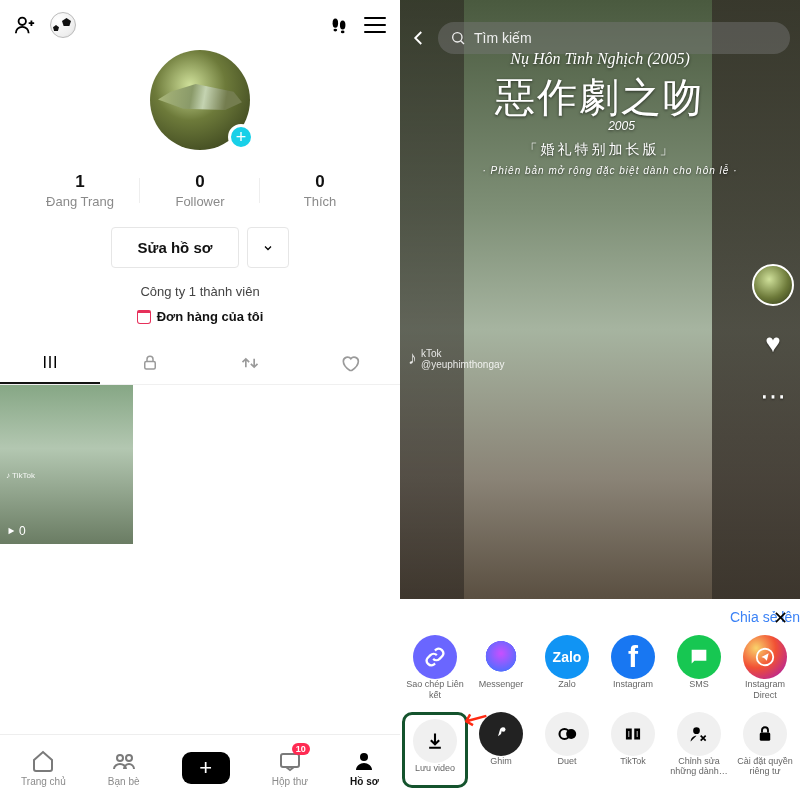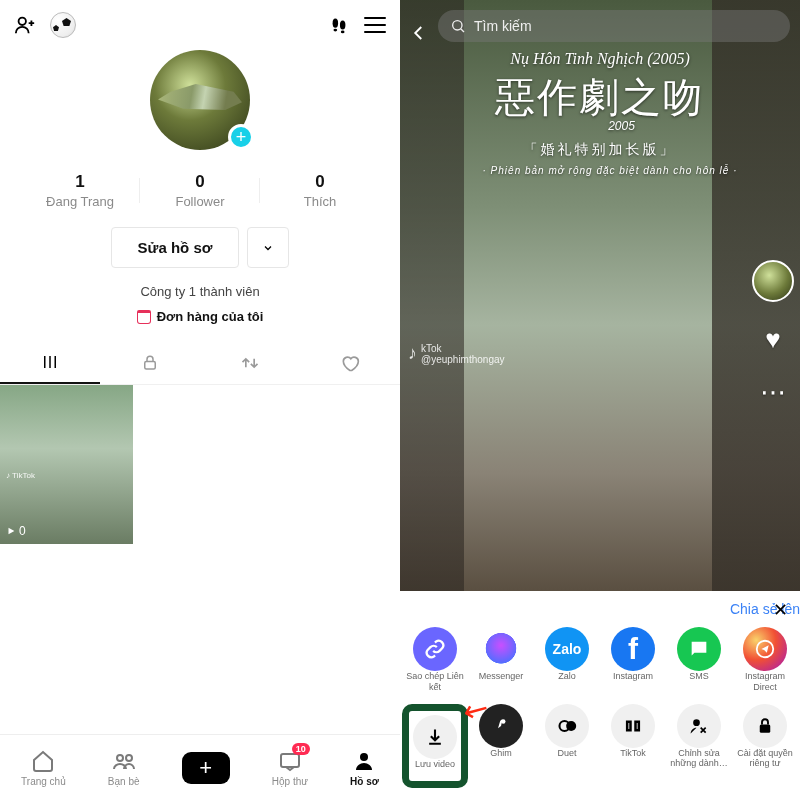--- a/index.html
+++ b/index.html
@@ -50,21 +50,21 @@
   .nav-create::after{content:"";position:absolute;right:-5px;top:0;bottom:0;width:10px;background:#f5164a;border-radius:0 9px 9px 0;z-index:-1;}
   .badge{position:absolute;top:-6px;right:-8px;background:#ff2b53;color:#fff;border-radius:8px;font-size:9px;padding:1px 4px;font-weight:700;}
   .nav-item .ic{width:24px;height:24px;display:flex;align-items:center;justify-content:center;position:relative;}
 
   
   .video-area{flex:1;position:relative;background: linear-gradient(180deg,#4a5a3f 0%,#7e8f76 35%,#a6b4a0 55%,#8a8376 80%,#5a4f41 100%);}
   .video-area .trees{position:absolute;inset:0;background:
      linear-gradient(90deg, rgba(40,35,30,.55) 0 16%, transparent 16%),
      linear-gradient(90deg, transparent 78%, rgba(50,45,38,.75) 78%);
   }
-  .r-top{position:absolute;top:10px;left:10px;right:10px;display:flex;align-items:flex-end;gap:10px;}
+  .r-top{position:absolute;top:22px;left:10px;right:10px;display:flex;align-items:center;gap:10px;}
   .back{color:#fff;font-size:20px;}
   .search-bar{flex:1;height:32px;border-radius:16px;background:rgba(120,120,120,.45);display:flex;align-items:center;gap:8px;padding:0 12px;color:#eee;font-size:14px;}
   .overlay-text{position:absolute;top:50px;left:0;right:0;text-align:center;color:#fff;text-shadow:0 1px 3px rgba(0,0,0,.6);}
   .ot-line1{font-size:16px;font-style:italic;font-family:"Brush Script MT",cursive;margin-bottom:2px;}
   .ot-line2{font-size:40px;font-family:"Songti SC","Kaiti",serif;letter-spacing:2px;}
   .ot-year{font-size:12px;font-style:italic;margin-top:-6px;margin-left:43px;}
   .ot-line3{font-size:14px;font-family:"Kaiti",serif;margin-top:8px;letter-spacing:3px;}
   .ot-line4{font-size:10px;font-style:italic;margin-top:6px;letter-spacing:1px;margin-left:20px;}
   .wm{position:absolute;left:8px;top:58%;color:#fff;font-size:10px;opacity:.85;display:flex;align-items:center;gap:4px;}
   .wm .d{font-size:18px;}
@@ -82,21 +82,21 @@
   .circ.link{background:#6a66ff;}
   .circ.msgr{background:#fff;}
   .circ.msgr .m{width:36px;height:36px;border-radius:50%;background:radial-gradient(circle at 50% 40%,#c94fff 0,#5a6bff 60%,#14a0ff 100%);-webkit-mask:radial-gradient(circle at 50% 48%,#000 58%,transparent 60%);mask:radial-gradient(circle at 50% 48%,#000 58%,transparent 60%);position:relative;}
   .circ.zalo{background:#1094f4;font-size:14px;}
   .circ.fb{background:#1877f2;font-size:30px;}
   .circ.sms{background:#17c752;}
   .circ.ig{background:radial-gradient(circle at 30% 30%,#f9d36b,#f15034 45%,#b120a3 90%);}
   .row2{margin-top:12px;}
   .circ.grey{background:#f0f0f0;color:#000;font-size:18px;}
   .circ.dark{background:#222;color:#fff;font-size:18px;}
-  .hl{border:7px solid #14532d;border-radius:10px;padding:4px 2px 2px;}
+  .hl{border:3px solid #14532d;border-radius:10px;padding:4px 2px 2px;}
   .arrow{color:#ff2a12;font-size:30px;position:absolute;pointer-events:none;}
 
   svg{display:block;}
 </style>
 </head>
 <body>
 
 <div class="pane left">
   <div class="top-bar">
     <div class="top-left">

